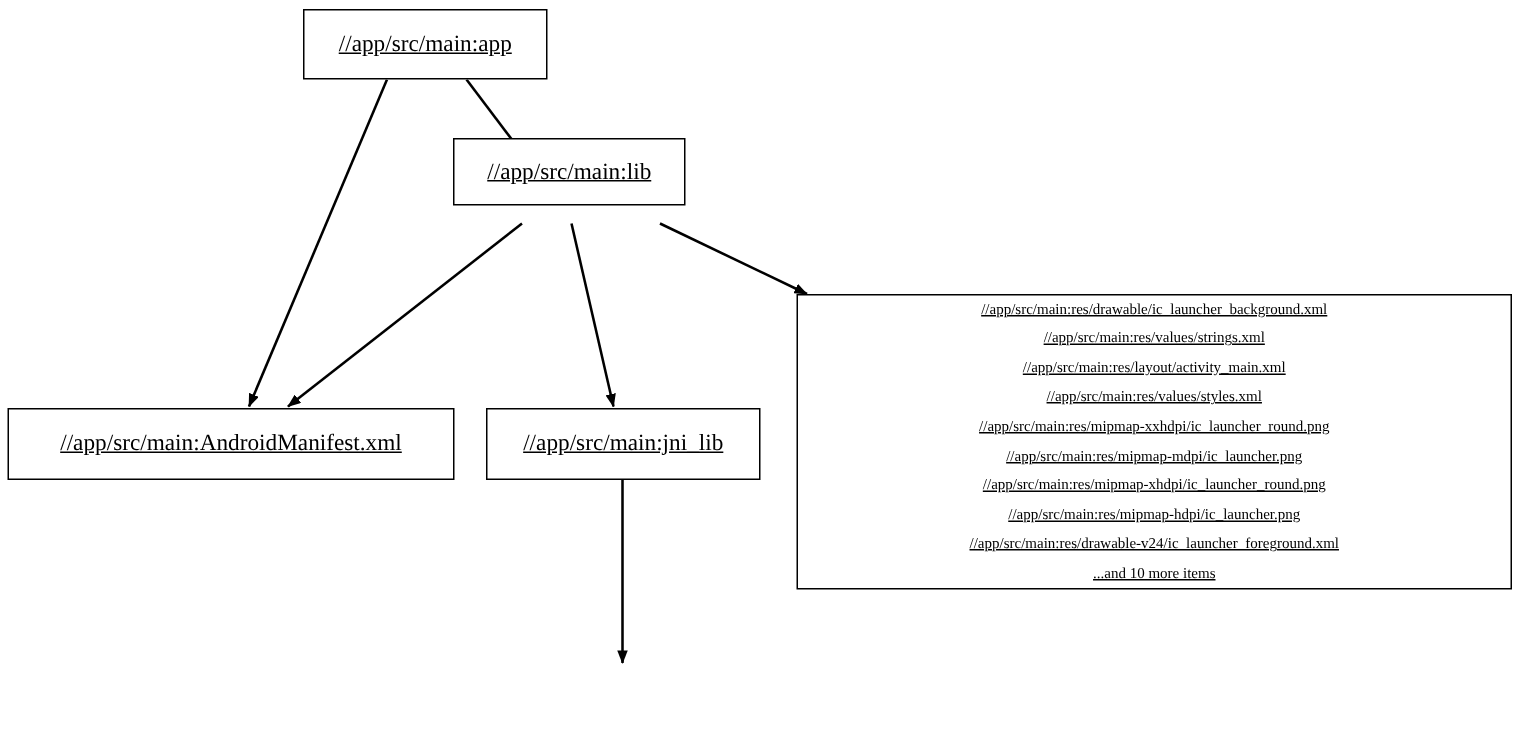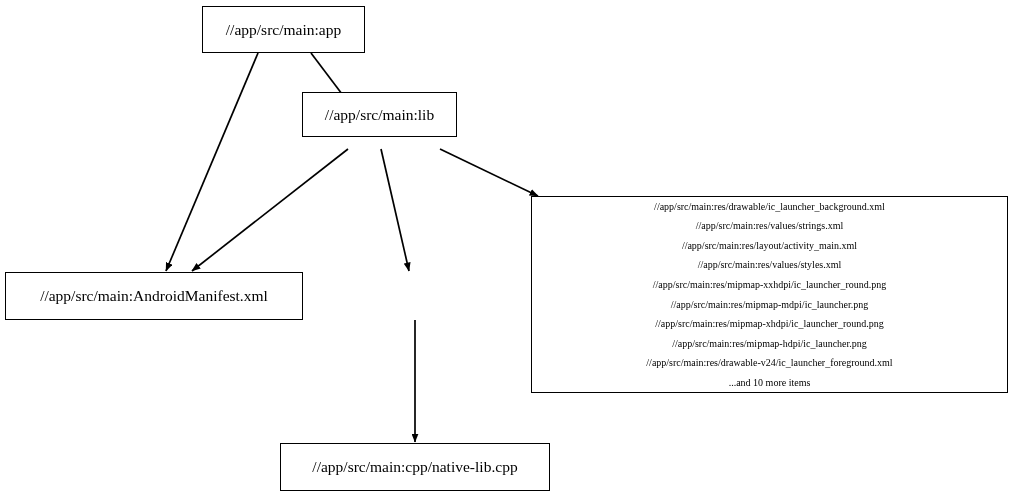--- a/index.html
+++ b/index.html
@@ -31,20 +31,21 @@
     box-sizing: border-box;
     border: 1px solid #000000;
     background: #ffffff;
     display: flex;
     align-items: center;
     justify-content: center;
     text-align: center;
     line-height: 1.02;
     white-space: nowrap;
     font-size: 15.5px;
+    text-decoration: underline;
   }
   .node-label {
     display: block;
     padding: 0 2px;
   }
   #node-app {
     left: 202px;  top: 6px;   width: 163px; height: 47px;
   }
   #node-lib {
     left: 302px;  top: 92px; width: 155px; height: 45px;
@@ -99,24 +100,24 @@
   </div>
 
   <div class="node" id="node-lib">
     <span class="node-label">//app/src/main:lib</span>
   </div>
 
   <div class="node" id="node-manifest">
     <span class="node-label">//app/src/main:AndroidManifest.xml</span>
   </div>
 
+  <div class="node" id="node-jni">
+    <span class="node-label">//app/src/main:jni_lib</span>
+  </div>
 
-  <div class="node" id="node-cpp">
-    <span class="node-label">//app/src/main:cpp/native-lib.cpp</span>
-  </div>
 
   <div class="node" id="node-res">
     <span class="node-label">//app/src/main:res/drawable/ic_launcher_background.xml
 //app/src/main:res/values/strings.xml
 //app/src/main:res/layout/activity_main.xml
 //app/src/main:res/values/styles.xml
 //app/src/main:res/mipmap-xxhdpi/ic_launcher_round.png
 //app/src/main:res/mipmap-mdpi/ic_launcher.png
 //app/src/main:res/mipmap-xhdpi/ic_launcher_round.png
 //app/src/main:res/mipmap-hdpi/ic_launcher.png

